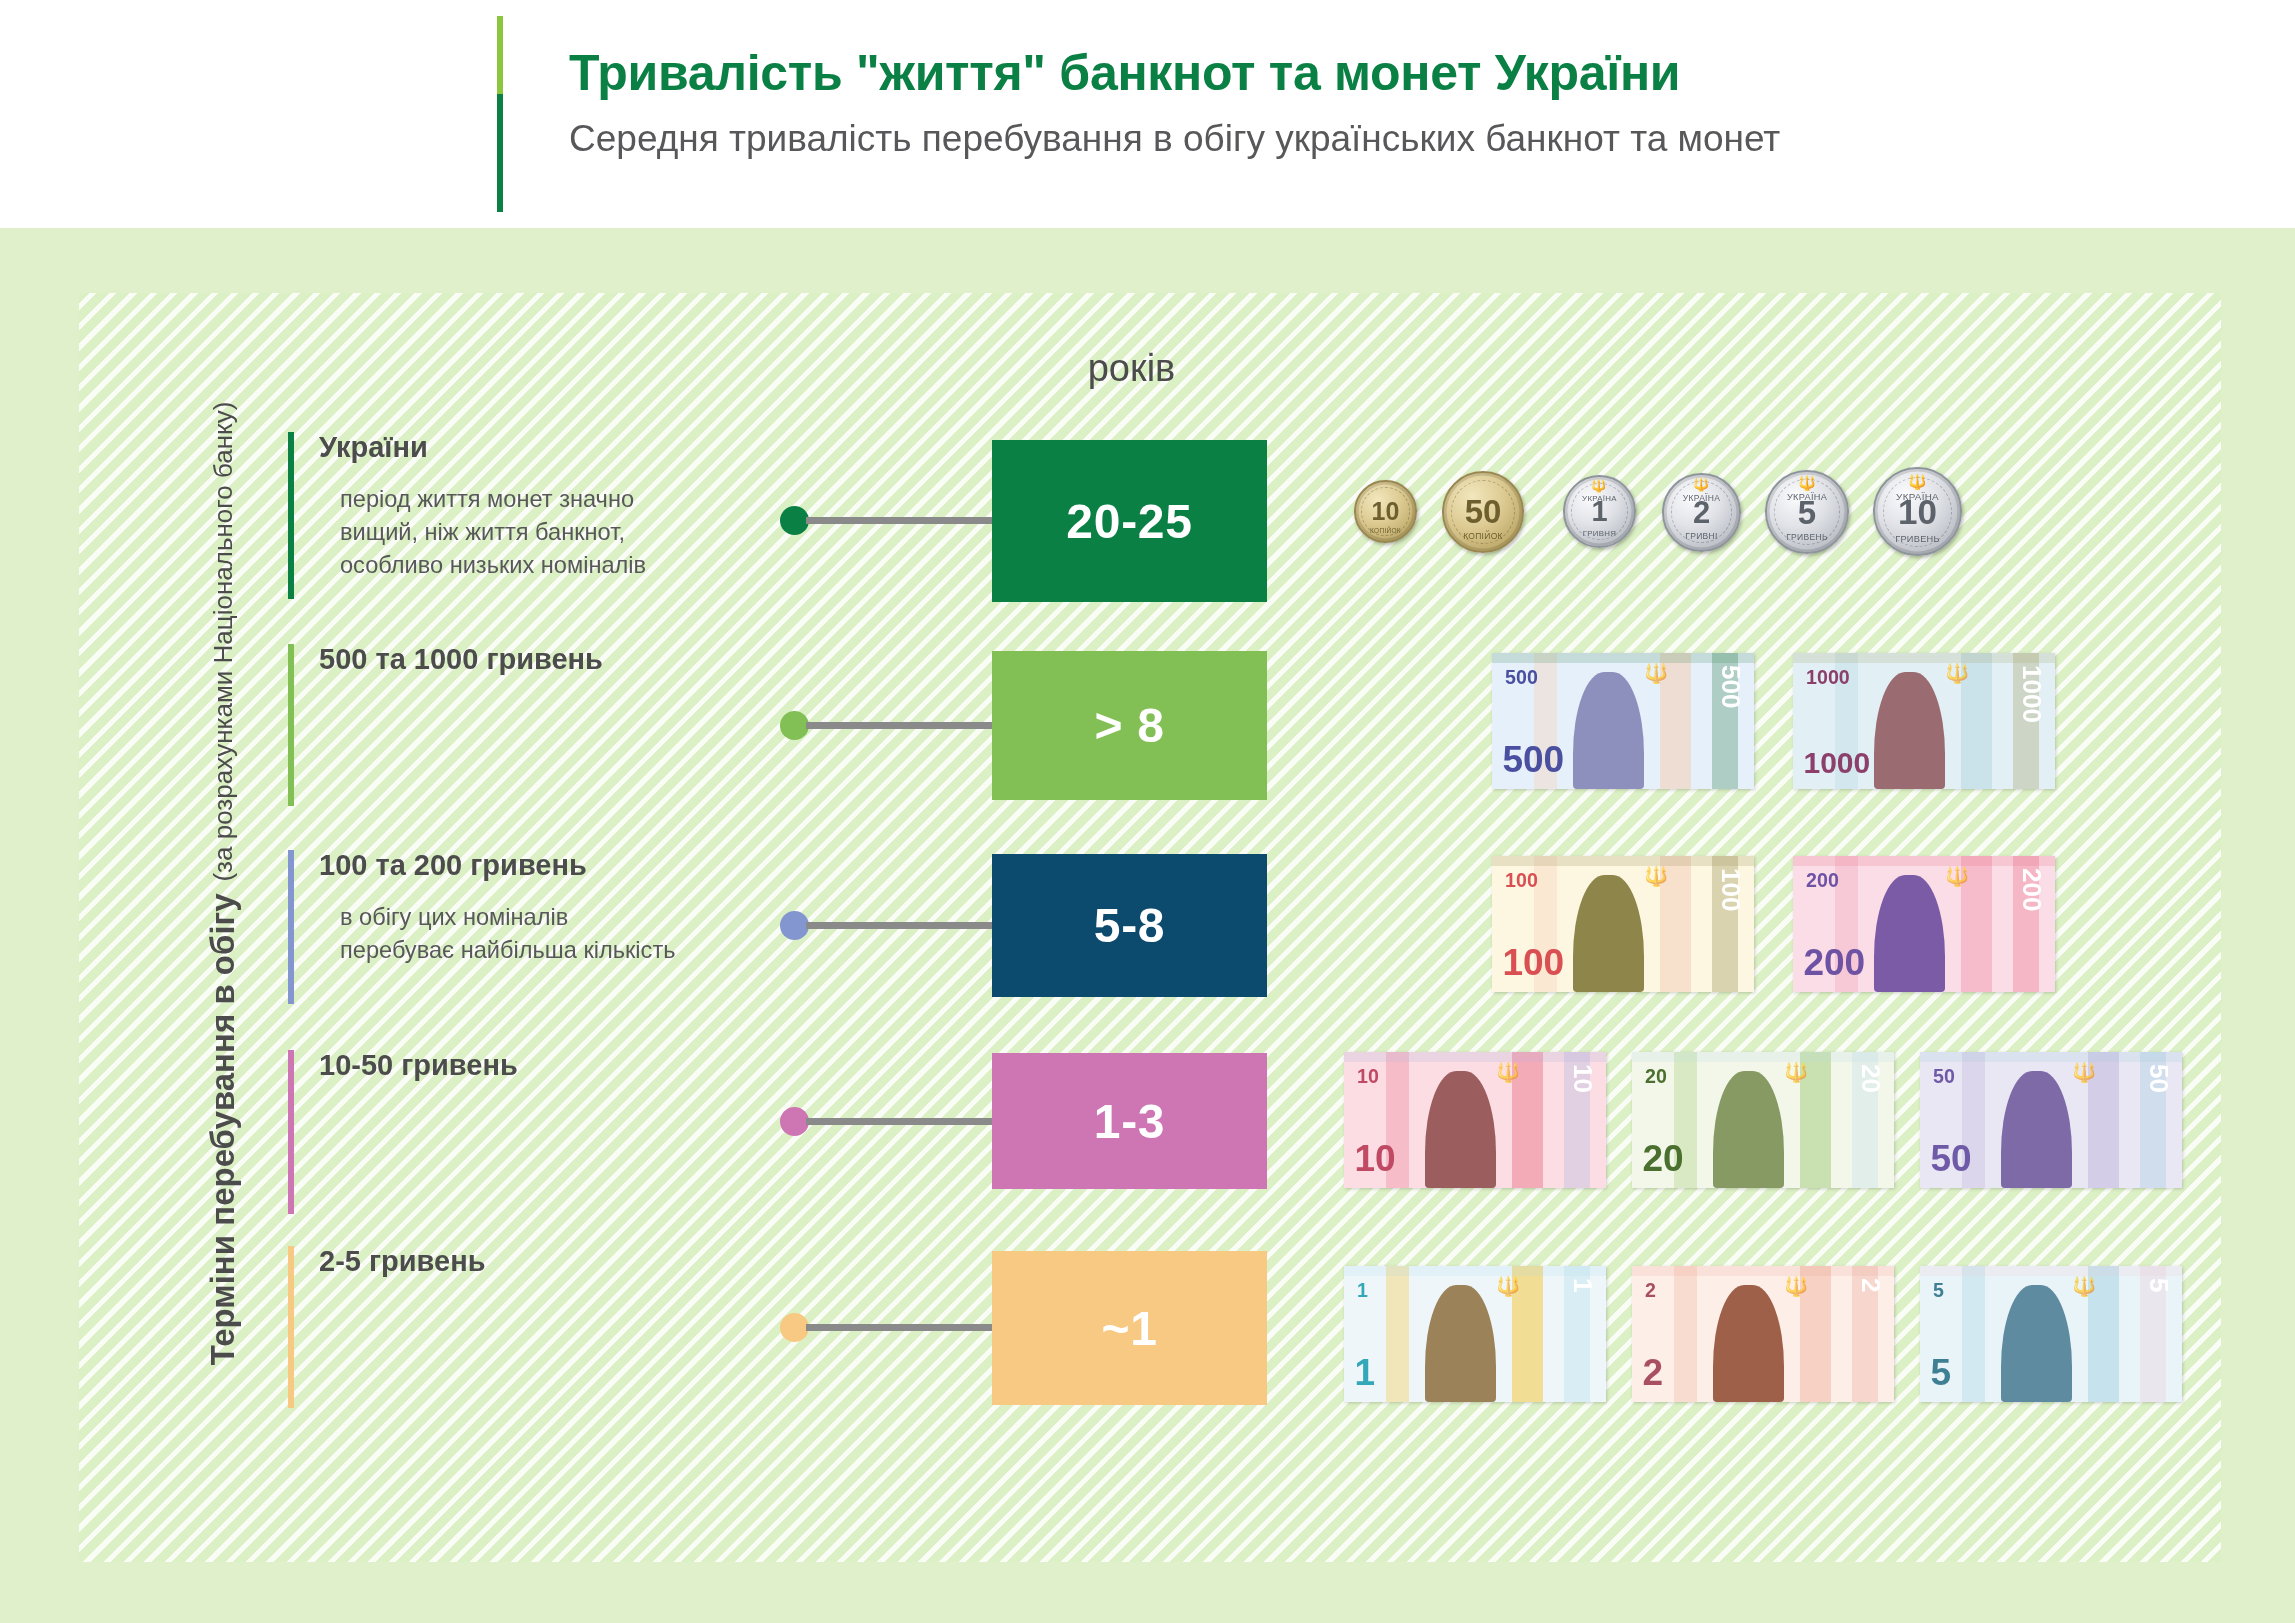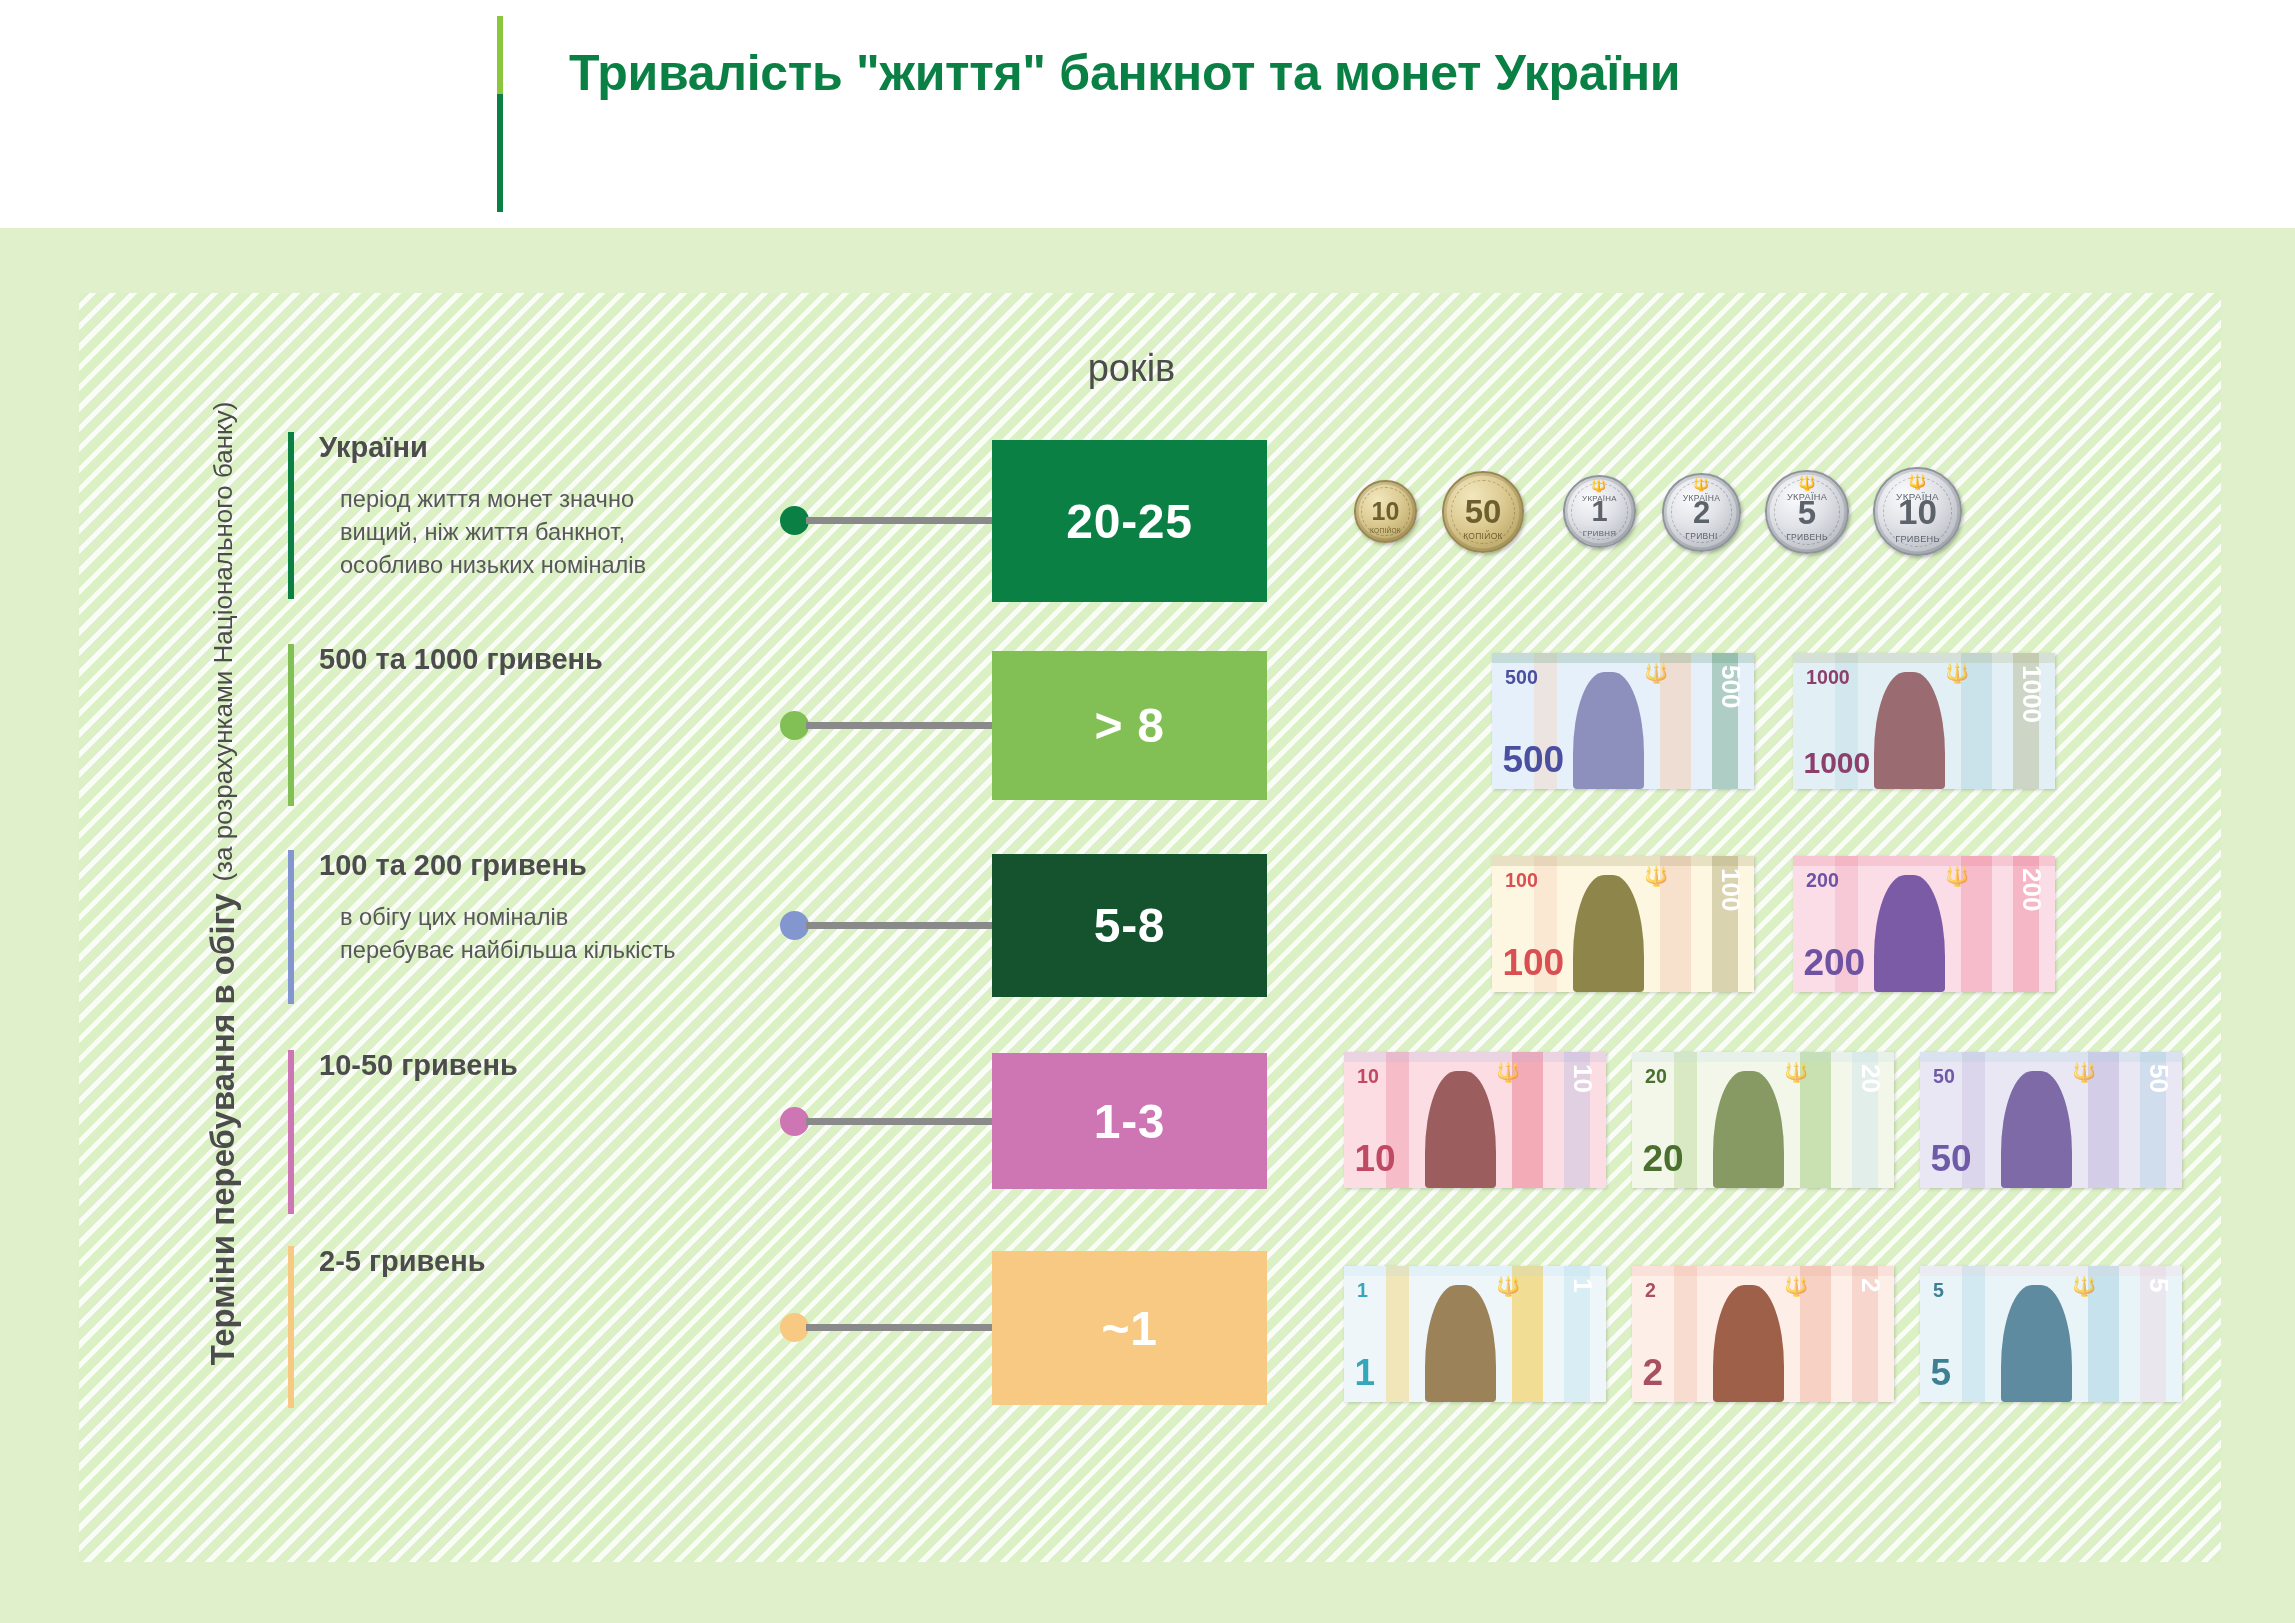--- a/index.html
+++ b/index.html
@@ -190,20 +190,21 @@
 </head>
 <body>
 
 <div class="header">
 
 
   <div class="header-divider"></div>
 
   <div class="header-titles">
     <div class="h-title">Тривалість "життя" банкнот та монет України</div>
+    <div class="h-sub">Середня тривалість перебування в обігу українських банкнот та монет</div>
   </div>
 </div>
 
 <div class="body-area">
   <div class="striped-panel"></div>
 </div>
 
 <div class="axis-wrap">
   <div class="axis-inner">
     <span class="axis-cap-main">Терміни перебування в обігу</span>
@@ -311,21 +312,21 @@
       <div class="row-text" style="top: 850px; height: 154px;">
         <div class="accent-bar" style="background: rgb(132, 150, 207);"></div>
         <div class="row-title">100 та 200 гривень</div>
         <div class="row-desc">в обігу цих номіналів
 перебуває найбільша кількість</div>
       </div>
       <div class="connector" style="left: 780px; top: 911px; width: 216px; height: 29px;">
         <div class="conn-dot" style="background: rgb(132, 150, 207);"></div>
         <div class="conn-line" style="width: 188px;"></div>
       </div>
-      <div class="value-block" style="top: 854px; height: 143px; background: #14532d;">
+      <div class="value-block" style="top: 854px; height: 143px; background: #0c4a6e;">
         <span class="value-text">5-8</span>
       </div>
       <div class="money-strip" style="top: 856px; left: 1492px; width: 563px; height: 136px;">
         <div class="note" style="left: 0px; top: 0px; width: 262px; height: 136px; background: rgb(253, 246, 224);">
           <div class="band" style="left: 64%; top: 0px; width: 12%; height: 100%; background: rgb(243, 205, 187); opacity: 0.55;"></div>
           <div class="band" style="left: 84%; top: 0px; width: 10%; height: 100%; background: rgb(138, 129, 67); opacity: 0.3;"></div>
           <div class="band" style="left: 16%; top: 0px; width: 9%; height: 100%; background: rgb(243, 205, 187); opacity: 0.35;"></div>
           <div class="band" style="left: 0px; top: 0px; width: 100%; height: 7%; background: rgb(138, 129, 67); opacity: 0.18;"></div>
           <div class="portrait-shoulder" style="left: 31%; top: 14%; width: 27%; height: 86%; background: rgb(141, 133, 73);"></div>
           <div class="note-trident" style="left: 58%; top: 8%; font-size: 19.6px; color: rgb(217, 79, 82); opacity: 0.75;">🔱</div>

